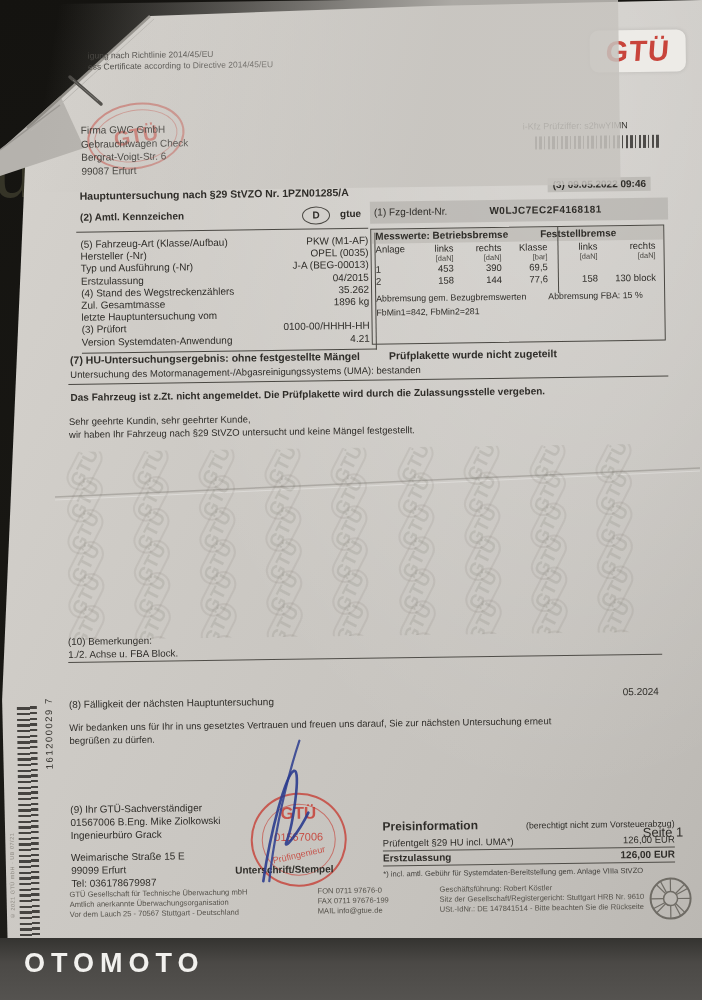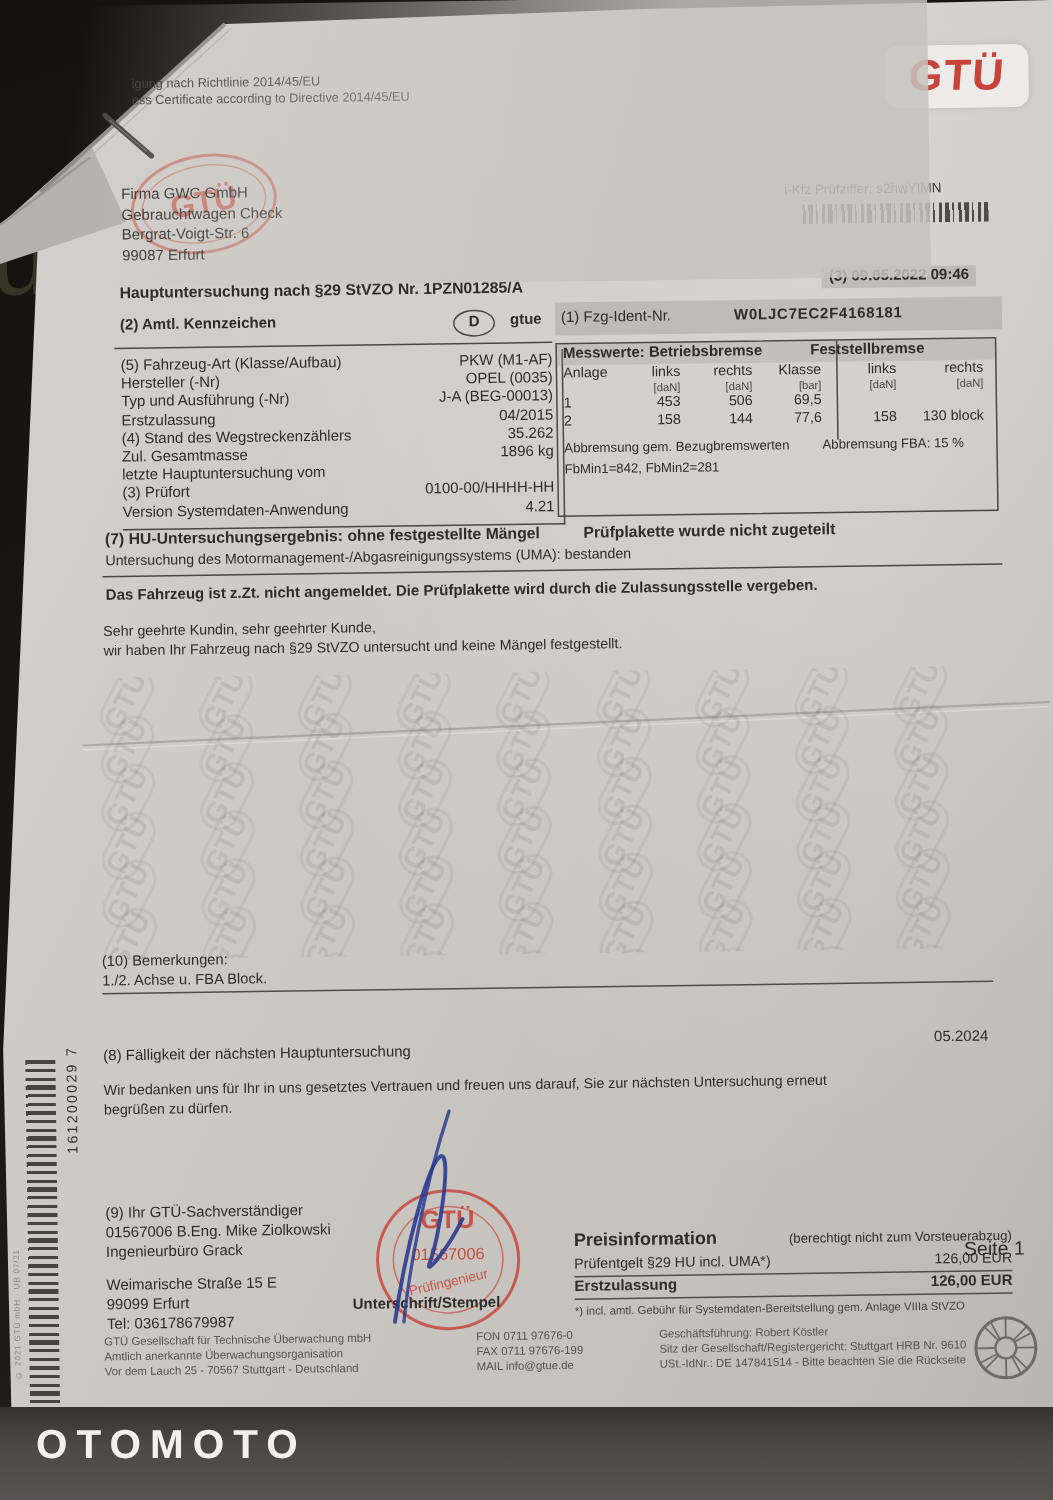--- a/index.html
+++ b/index.html
@@ -268,21 +268,21 @@
       <span class="c-achse"></span>
       <span class="c-l">[daN]</span>
       <span class="c-r">[daN]</span>
       <span class="c-d">[bar]</span>
       <span class="c-fl">[daN]</span>
       <span class="c-fr">[daN]</span>
     </div>
     <div class="brow">
       <span class="c-achse">1</span>
       <span class="c-l">453</span>
-      <span class="c-r">506</span>
+      <span class="c-r">390</span>
       <span class="c-d">69,5</span>
       <span class="c-fl"></span>
       <span class="c-fr"></span>
     </div>
     <div class="brow">
       <span class="c-achse">2</span>
       <span class="c-l">158</span>
       <span class="c-r">144</span>
       <span class="c-d">77,6</span>
       <span class="c-fl">158</span>

